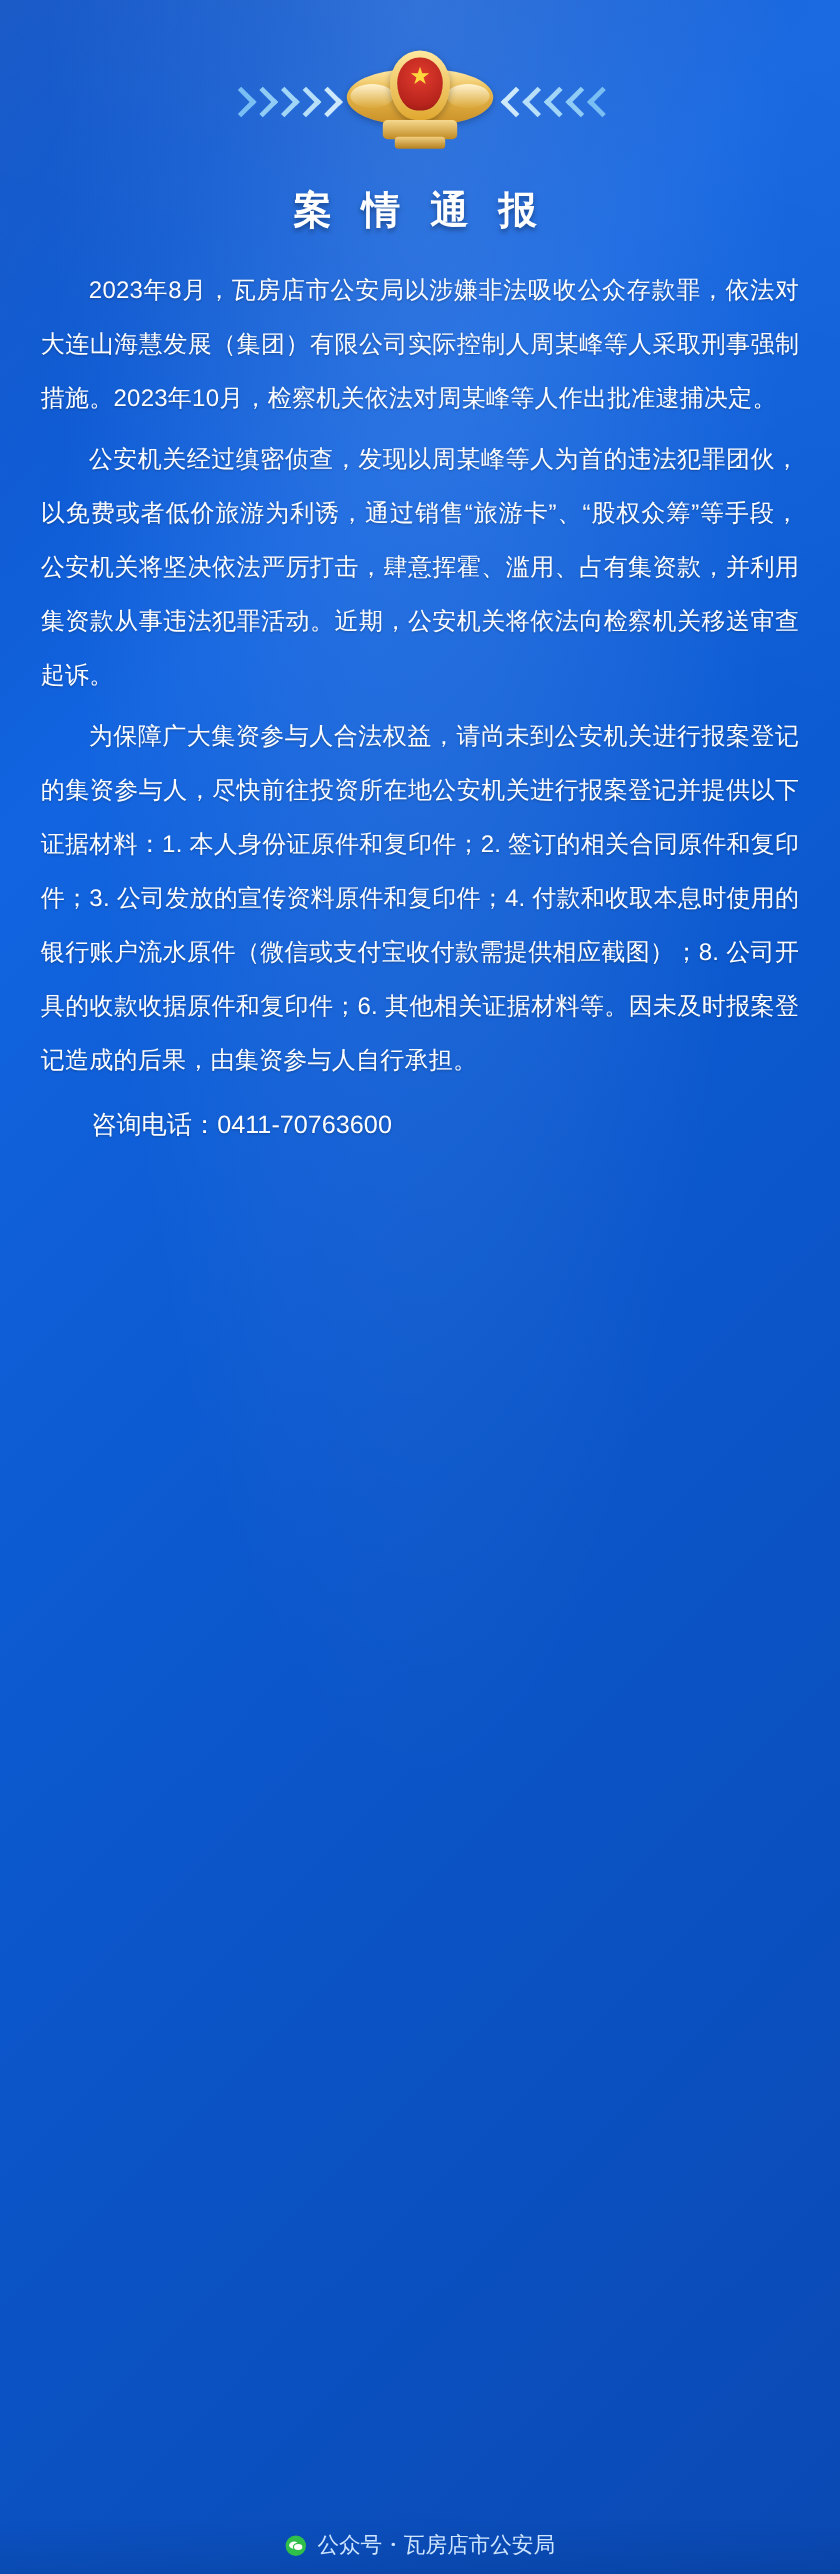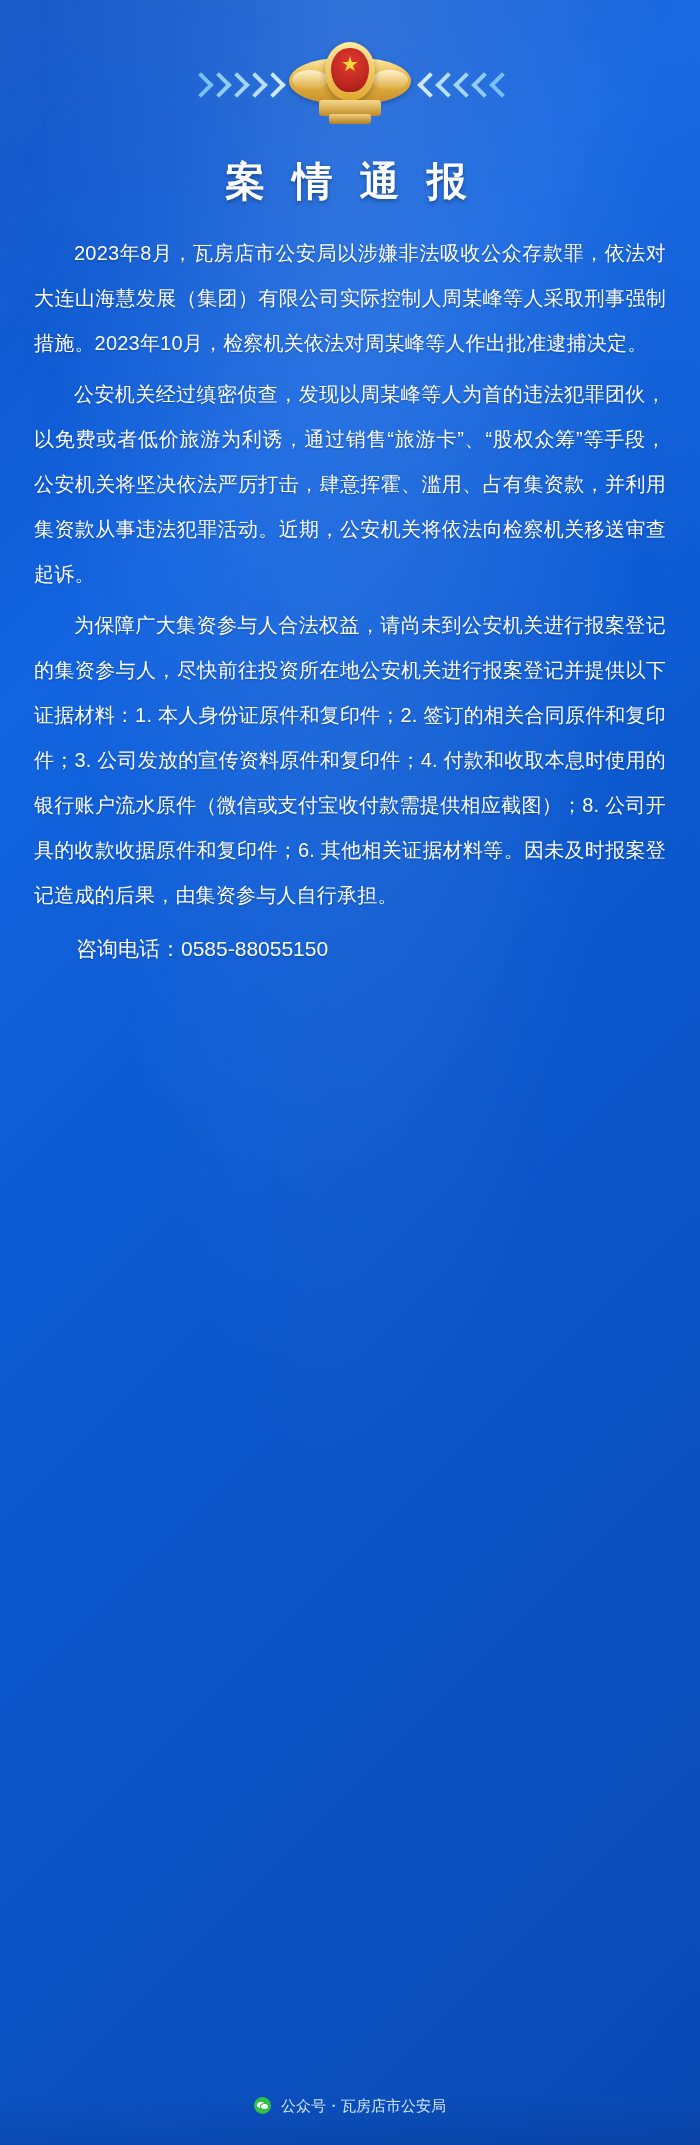--- a/index.html
+++ b/index.html
@@ -152,21 +152,21 @@
     left: 40px; top: 82px;
     width: 42px; height: 10px;
     background: linear-gradient(180deg, #f0cf82 0%, #b57f1d 100%);
     border-radius: 3px;
   }
 
   
   .title {
     text-align: center;
     color: #ffffff;
-    font-size: 40px;
+    font-size: 32px;
     letter-spacing: 8px;
     font-weight: bold;
     text-shadow: 0 2px 4px rgba(0,0,0,0.35);
     margin: 4px 0 22px 0;
   }
 
   
   .body {
     color: #ffffff;
     font-size: 20px;
@@ -200,25 +200,25 @@
   .sign .date {
     font-size: 21px;
   }
 
   
   .footer {
     position: absolute;
     left: 0; right: 0; bottom: 0;
     height: 48px;
     display: flex;
-    align-items: flex-start;
+    align-items: center;
     justify-content: center;
     gap: 10px;
     color: #cfe6ff;
-    font-size: 15px;
+    font-size: 18px;
     background: linear-gradient(180deg, rgba(255,255,255,0) 0%, rgba(0,0,0,0.08) 100%);
   }
   .footer .wx {
     width: 17px; height: 17px;
     border-radius: 50%;
     background: #2fbf4a;
     position: relative;
     flex: none;
     display: inline-block;
   }
@@ -274,21 +274,21 @@
     </div>
 
     <div class="title">案 情 通 报</div>
 
     <div class="body">
       <p>2023年8月，瓦房店市公安局以涉嫌非法吸收公众存款罪，依法对大连山海慧发展（集团）有限公司实际控制人周某峰等人采取刑事强制措施。2023年10月，检察机关依法对周某峰等人作出批准逮捕决定。</p>
       <p>公安机关经过缜密侦查，发现以周某峰等人为首的违法犯罪团伙，以免费或者低价旅游为利诱，通过销售“旅游卡”、“股权众筹”等手段，公安机关将坚决依法严厉打击，肆意挥霍、滥用、占有集资款，并利用集资款从事违法犯罪活动。近期，公安机关将依法向检察机关移送审查起诉。</p>
       <p>为保障广大集资参与人合法权益，请尚未到公安机关进行报案登记的集资参与人，尽快前往投资所在地公安机关进行报案登记并提供以下证据材料：1. 本人身份证原件和复印件；2. 签订的相关合同原件和复印件；3. 公司发放的宣传资料原件和复印件；4. 付款和收取本息时使用的银行账户流水原件（微信或支付宝收付款需提供相应截图）；8. 公司开具的收款收据原件和复印件；6. 其他相关证据材料等。因未及时报案登记造成的后果，由集资参与人自行承担。</p>
     </div>
 
-    <div class="contact">咨询电话：0585-88055150</div>
+    <div class="contact">咨询电话：0411-70763600</div>
 
 
   </div>
 
   <div class="footer">
     <span class="wx"></span>
     <span>公众号・瓦房店市公安局</span>
   </div>
 </div>
 

